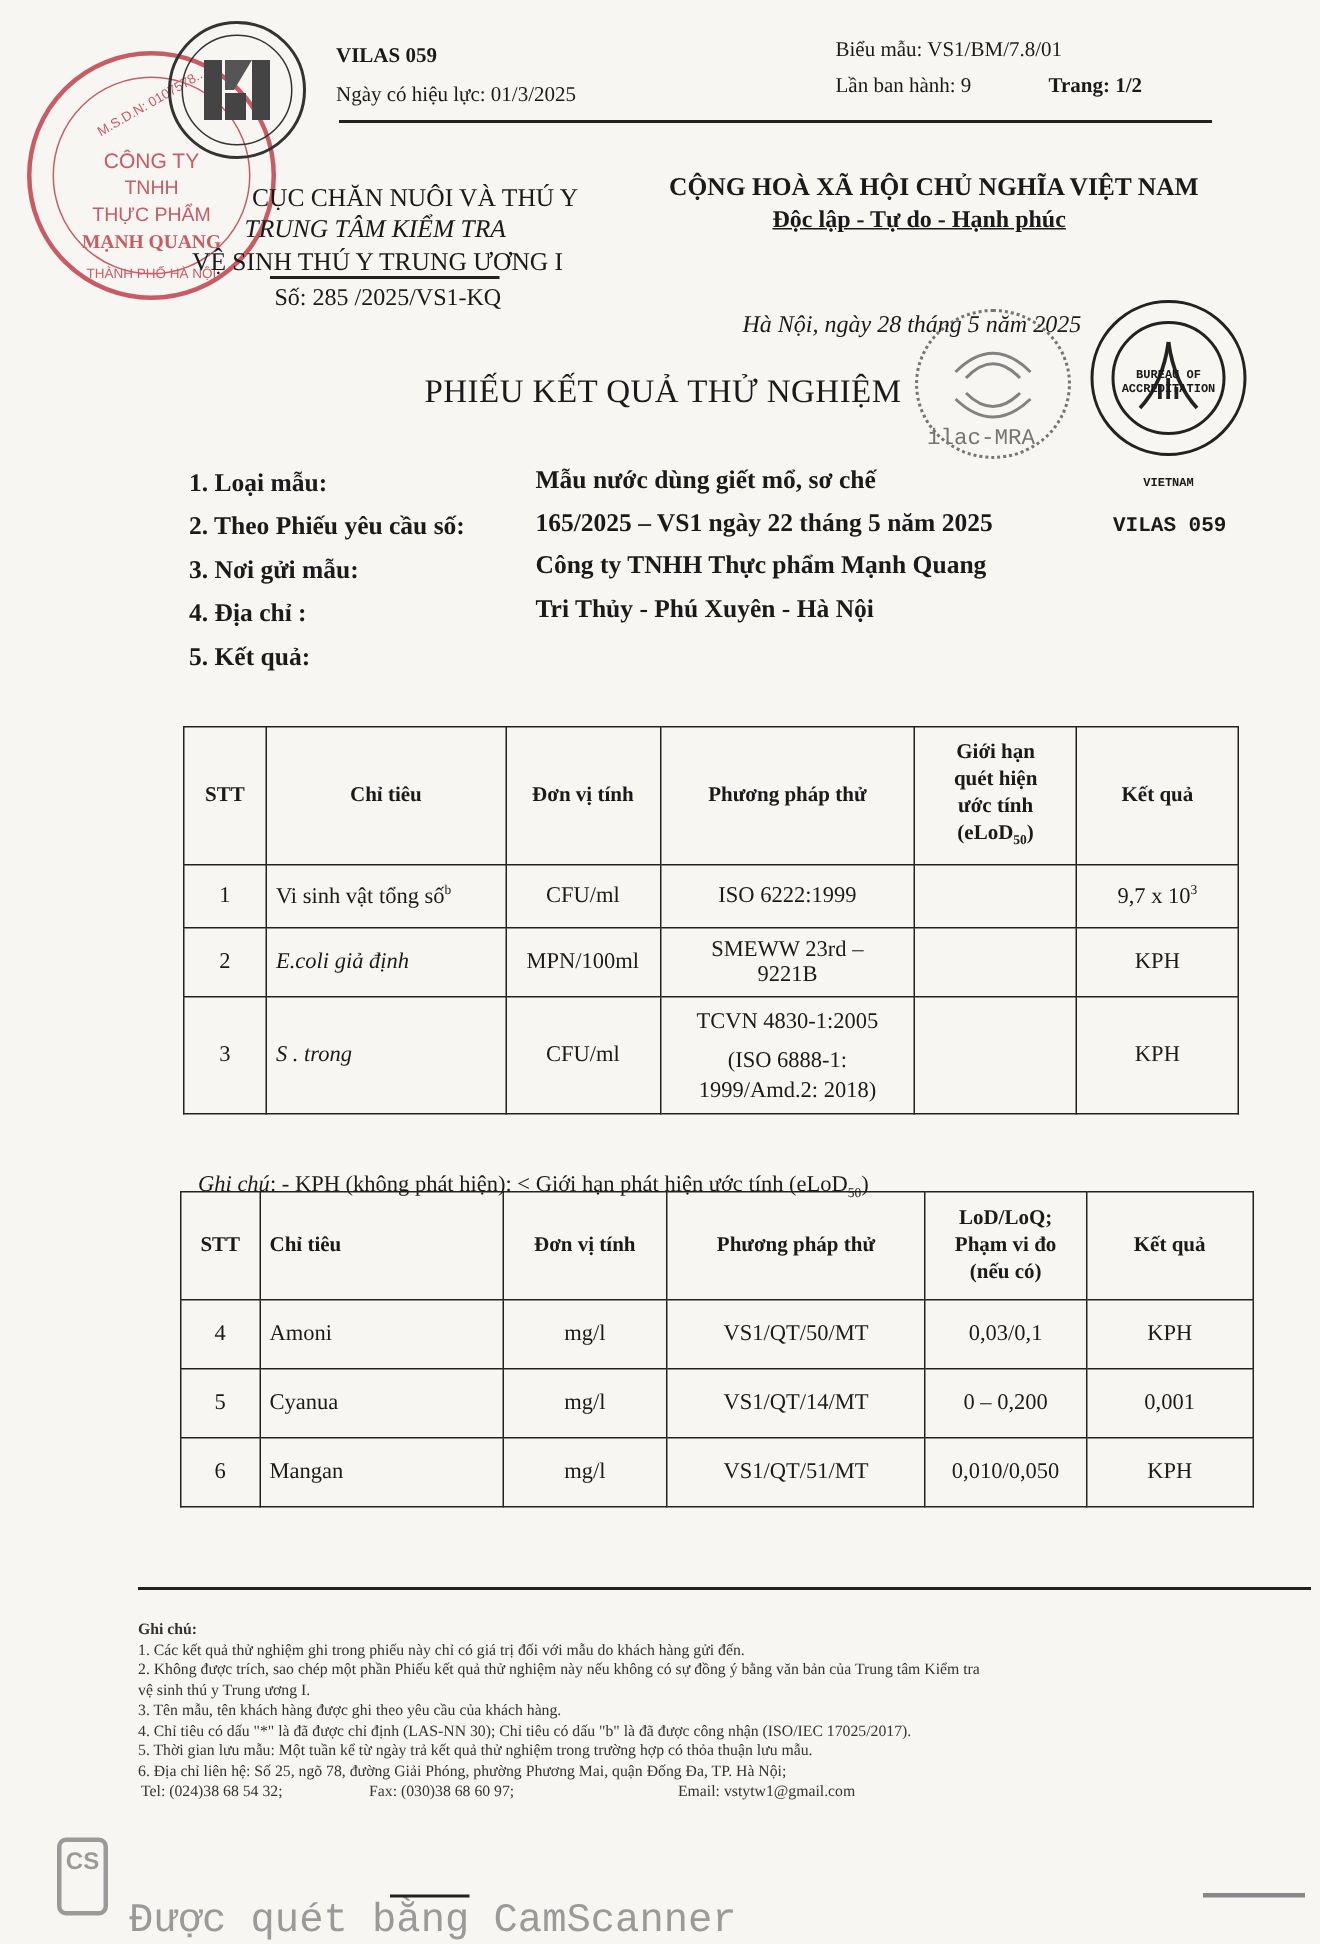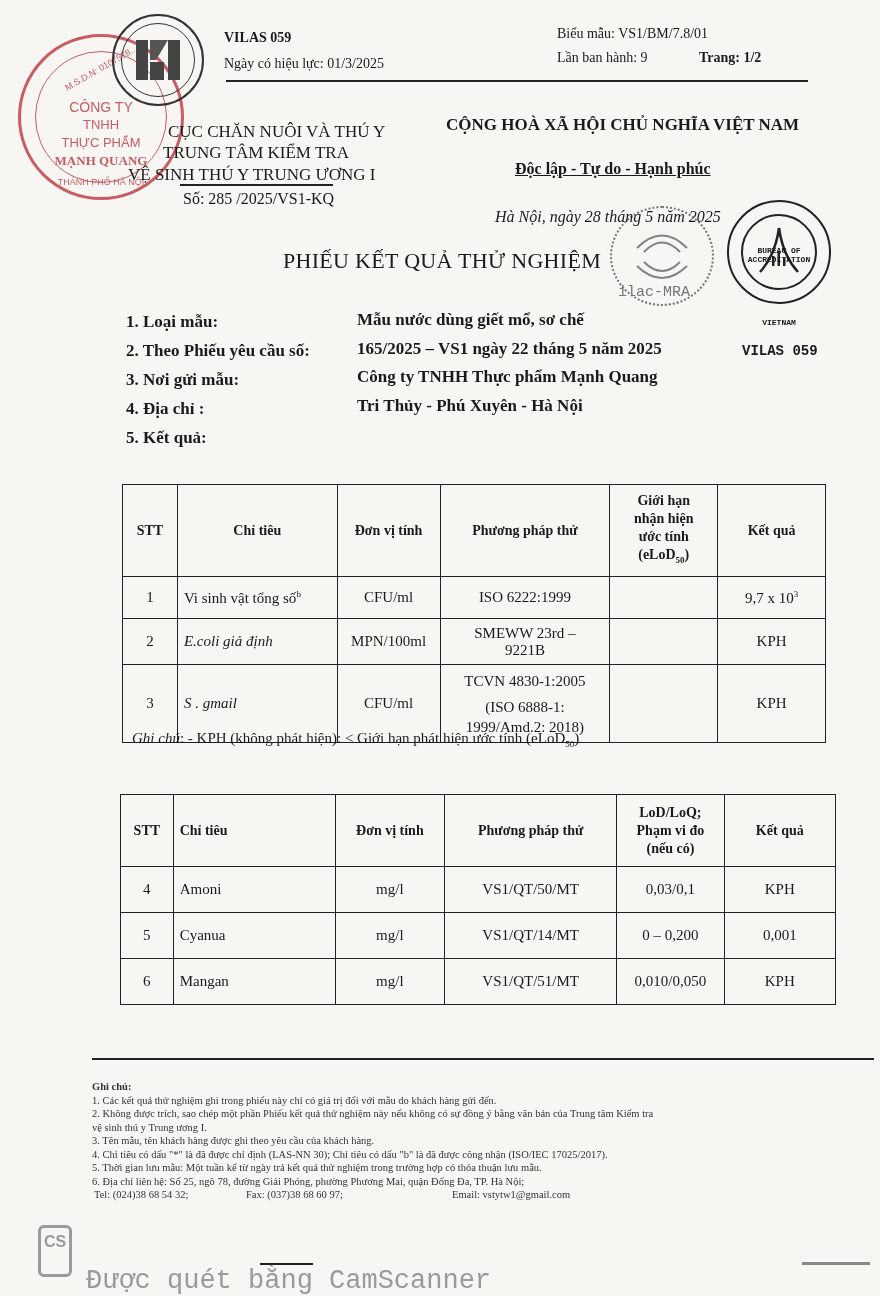--- a/index.html
+++ b/index.html
@@ -133,27 +133,27 @@
 <div class="abs sans bold" style="left:742px;top:303px;font-size:14px;">VILAS 059</div>
 
 <div class="abs hdr-small bold" style="left:224px;top:30px;">VILAS 059</div>
 <div class="abs hdr-small" style="left:224px;top:56px;">Ngày có hiệu lực: 01/3/2025</div>
 <div class="abs hdr-small" style="left:557px;top:26px;">Biểu mẫu: VS1/BM/7.8/01</div>
 <div class="abs hdr-small" style="left:557px;top:50px;">Lần ban hành: 9</div>
 <div class="abs hdr-small bold" style="left:699px;top:50px;">Trang: 1/2</div>
 <div class="hr" style="left:226px;top:80px;width:582px;"></div>
 
 <div class="abs org" style="left:168px;top:122px;">CỤC CHĂN NUÔI VÀ THÚ Y</div>
-<div class="abs org" style="left:163px;top:143px;">TRUNG TÂM KIỂM TRA</div>
+<div class="abs org" style="left:163px;top:143px;font-style:italic;">TRUNG TÂM KIỂM TRA</div>
 <div class="abs org" style="left:128px;top:165px;">VỆ SINH THÚ Y TRUNG ƯƠNG I</div>
 <div class="abs" style="left:180px;top:184px;width:153px;height:1.5px;background:#222;"></div>
 <div class="abs" style="left:183px;top:190px;font-size:16px;">Số: 285 /2025/VS1-KQ</div>
 
 <div class="abs nation" style="left:446px;top:115px;">CỘNG HOÀ XÃ HỘI CHỦ NGHĨA VIỆT NAM</div>
-<div class="abs motto" style="left:515px;top:138px;text-decoration:underline;margin-top:22px;">Độc lập - Tự do - Hạnh phúc</div>
+<div class="abs motto" style="left:515px;top:138px;text-decoration:underline;">Độc lập - Tự do - Hạnh phúc</div>
 <div class="abs date-line" style="left:495px;top:186px;">Hà Nội, ngày 28 tháng 5 năm  2025</div>
 
 <div class="abs title" style="left:283px;top:248px;">PHIẾU KẾT QUẢ THỬ NGHIỆM</div>
 
 <div class="info-row" style="top:312px;">1. Loại mẫu:</div>
 <div class="info-val" style="top:310px;">Mẫu nước dùng giết mổ, sơ chế</div>
 <div class="info-row" style="top:341px;">2. Theo Phiếu yêu cầu số:</div>
 <div class="info-val" style="top:339px;">165/2025 – VS1 ngày 22 tháng 5 năm 2025</div>
 <div class="info-row" style="top:370px;">3. Nơi gửi mẫu:</div>
 <div class="info-val" style="top:367px;">Công ty TNHH Thực phẩm Mạnh Quang</div>
@@ -171,21 +171,21 @@
       <col style="width:108px">
   </colgroup>
   <tbody>
       <tr style="height:92px;">
     <th>STT</th>
     <th>Chỉ tiêu</th>
     <th>Đơn vị tính</th>
     <th>Phương pháp thử</th>
     <th>
       <div>Giới hạn</div>
-      <div>nhận hiện</div>
+      <div>quét hiện</div>
       <div>ước tính</div>
       <div><span>(eLoD</span><sub style="font-size:9px">50</sub>)</div>
     </th>
     <th>Kết quả</th>
   </tr>
   <tr style="height:42px;">
     <td>1</td>
     <td class="left"><span>Vi sinh vật tổng số</span><sup style="font-size:9px">b</sup></td>
     <td>CFU/ml</td>
     <td>ISO 6222:1999</td>
@@ -198,35 +198,35 @@
     <td>MPN/100ml</td>
     <td>
           <div>SMEWW 23rd –</div>
           <div>9221B</div>
         </td>
     <td></td>
     <td>KPH</td>
   </tr>
   <tr style="height:78px;">
     <td>3</td>
-    <td class="left ital">S . gmail</td>
+    <td class="left ital">S . trong</td>
     <td>CFU/ml</td>
     <td style="line-height:20px;">
       <div>TCVN 4830-1:2005</div>
       <div style="height:6px"></div>
       <div>(ISO 6888-1:</div>
       <div>1999/Amd.2: 2018)</div>
     </td>
     <td></td>
     <td>KPH</td>
   </tr>
 </tbody>
   </table>
 
-<div class="abs note" style="left:132px;top:730px;text-align:center;">
+<div class="abs note" style="left:132px;top:782px;text-align:center;">
   <i>Ghi chú</i><span>: - KPH (không phát hiện): &lt; Giới hạn phát hiện ước tính (eLoD</span><sub style="font-size:9px">50</sub><span>)</span>
 </div>
 
 <table class="res" style="left:120px;top:794px;width:716px;">
   <colgroup>
     <col style="width:52px">
       <col style="width:160px">
       <col style="width:108px">
       <col style="width:170px">
       <col style="width:106px">
@@ -277,21 +277,21 @@
   <div class="bold">Ghi chú:</div>
   <div>1. Các kết quả thử nghiệm ghi trong phiếu này chỉ có giá trị đối với mẫu do khách hàng gửi đến.</div>
   <div>2. Không được trích, sao chép một phần Phiếu kết quả thử nghiệm này nếu không có sự đồng ý bằng văn bản của Trung tâm Kiểm tra</div>
   <div>vệ sinh thú y Trung ương I.</div>
   <div>3. Tên mẫu, tên khách hàng được ghi theo yêu cầu của khách hàng.</div>
   <div>4. Chỉ tiêu có dấu "*" là đã được chỉ định (LAS-NN 30); Chỉ tiêu có dấu "b" là đã được công nhận (ISO/IEC 17025/2017).</div>
   <div>5. Thời gian lưu mẫu: Một tuần kể từ ngày trả kết quả thử nghiệm trong trường hợp có thỏa thuận lưu mẫu.</div>
   <div>6. Địa chỉ liên hệ: Số 25, ngõ 78, đường Giải Phóng, phường Phương Mai, quận Đống Đa, TP. Hà Nội;</div>
   <div style="position:relative;height:14px;">
     <span class="abs" style="left:2px;">Tel: (024)38 68 54 32;</span>
-    <span class="abs" style="left:154px;">Fax: (037)38 68 60 97;</span>
+    <span class="abs" style="left:154px;">Fax: (030)38 68 60 97;</span>
     <span class="abs" style="left:360px;">Email: vstytw1@gmail.com</span>
   </div>
 </div>
 
 <div class="cs-badge">CS</div>
 <div class="abs sans cs-watermark" style="left:86px;top:1226px;">Được quét bằng CamScanner</div>
 <div class="abs" style="left:260px;top:1263px;width:53px;height:2px;background:#222;"></div>
 <div class="abs" style="left:802px;top:1262px;width:68px;height:3px;background:#888;"></div>
 <div class="abs sans" style="left:528px;top:1266px;font-size:19px;color:#222;">Scanned with CamScanner</div>
 

